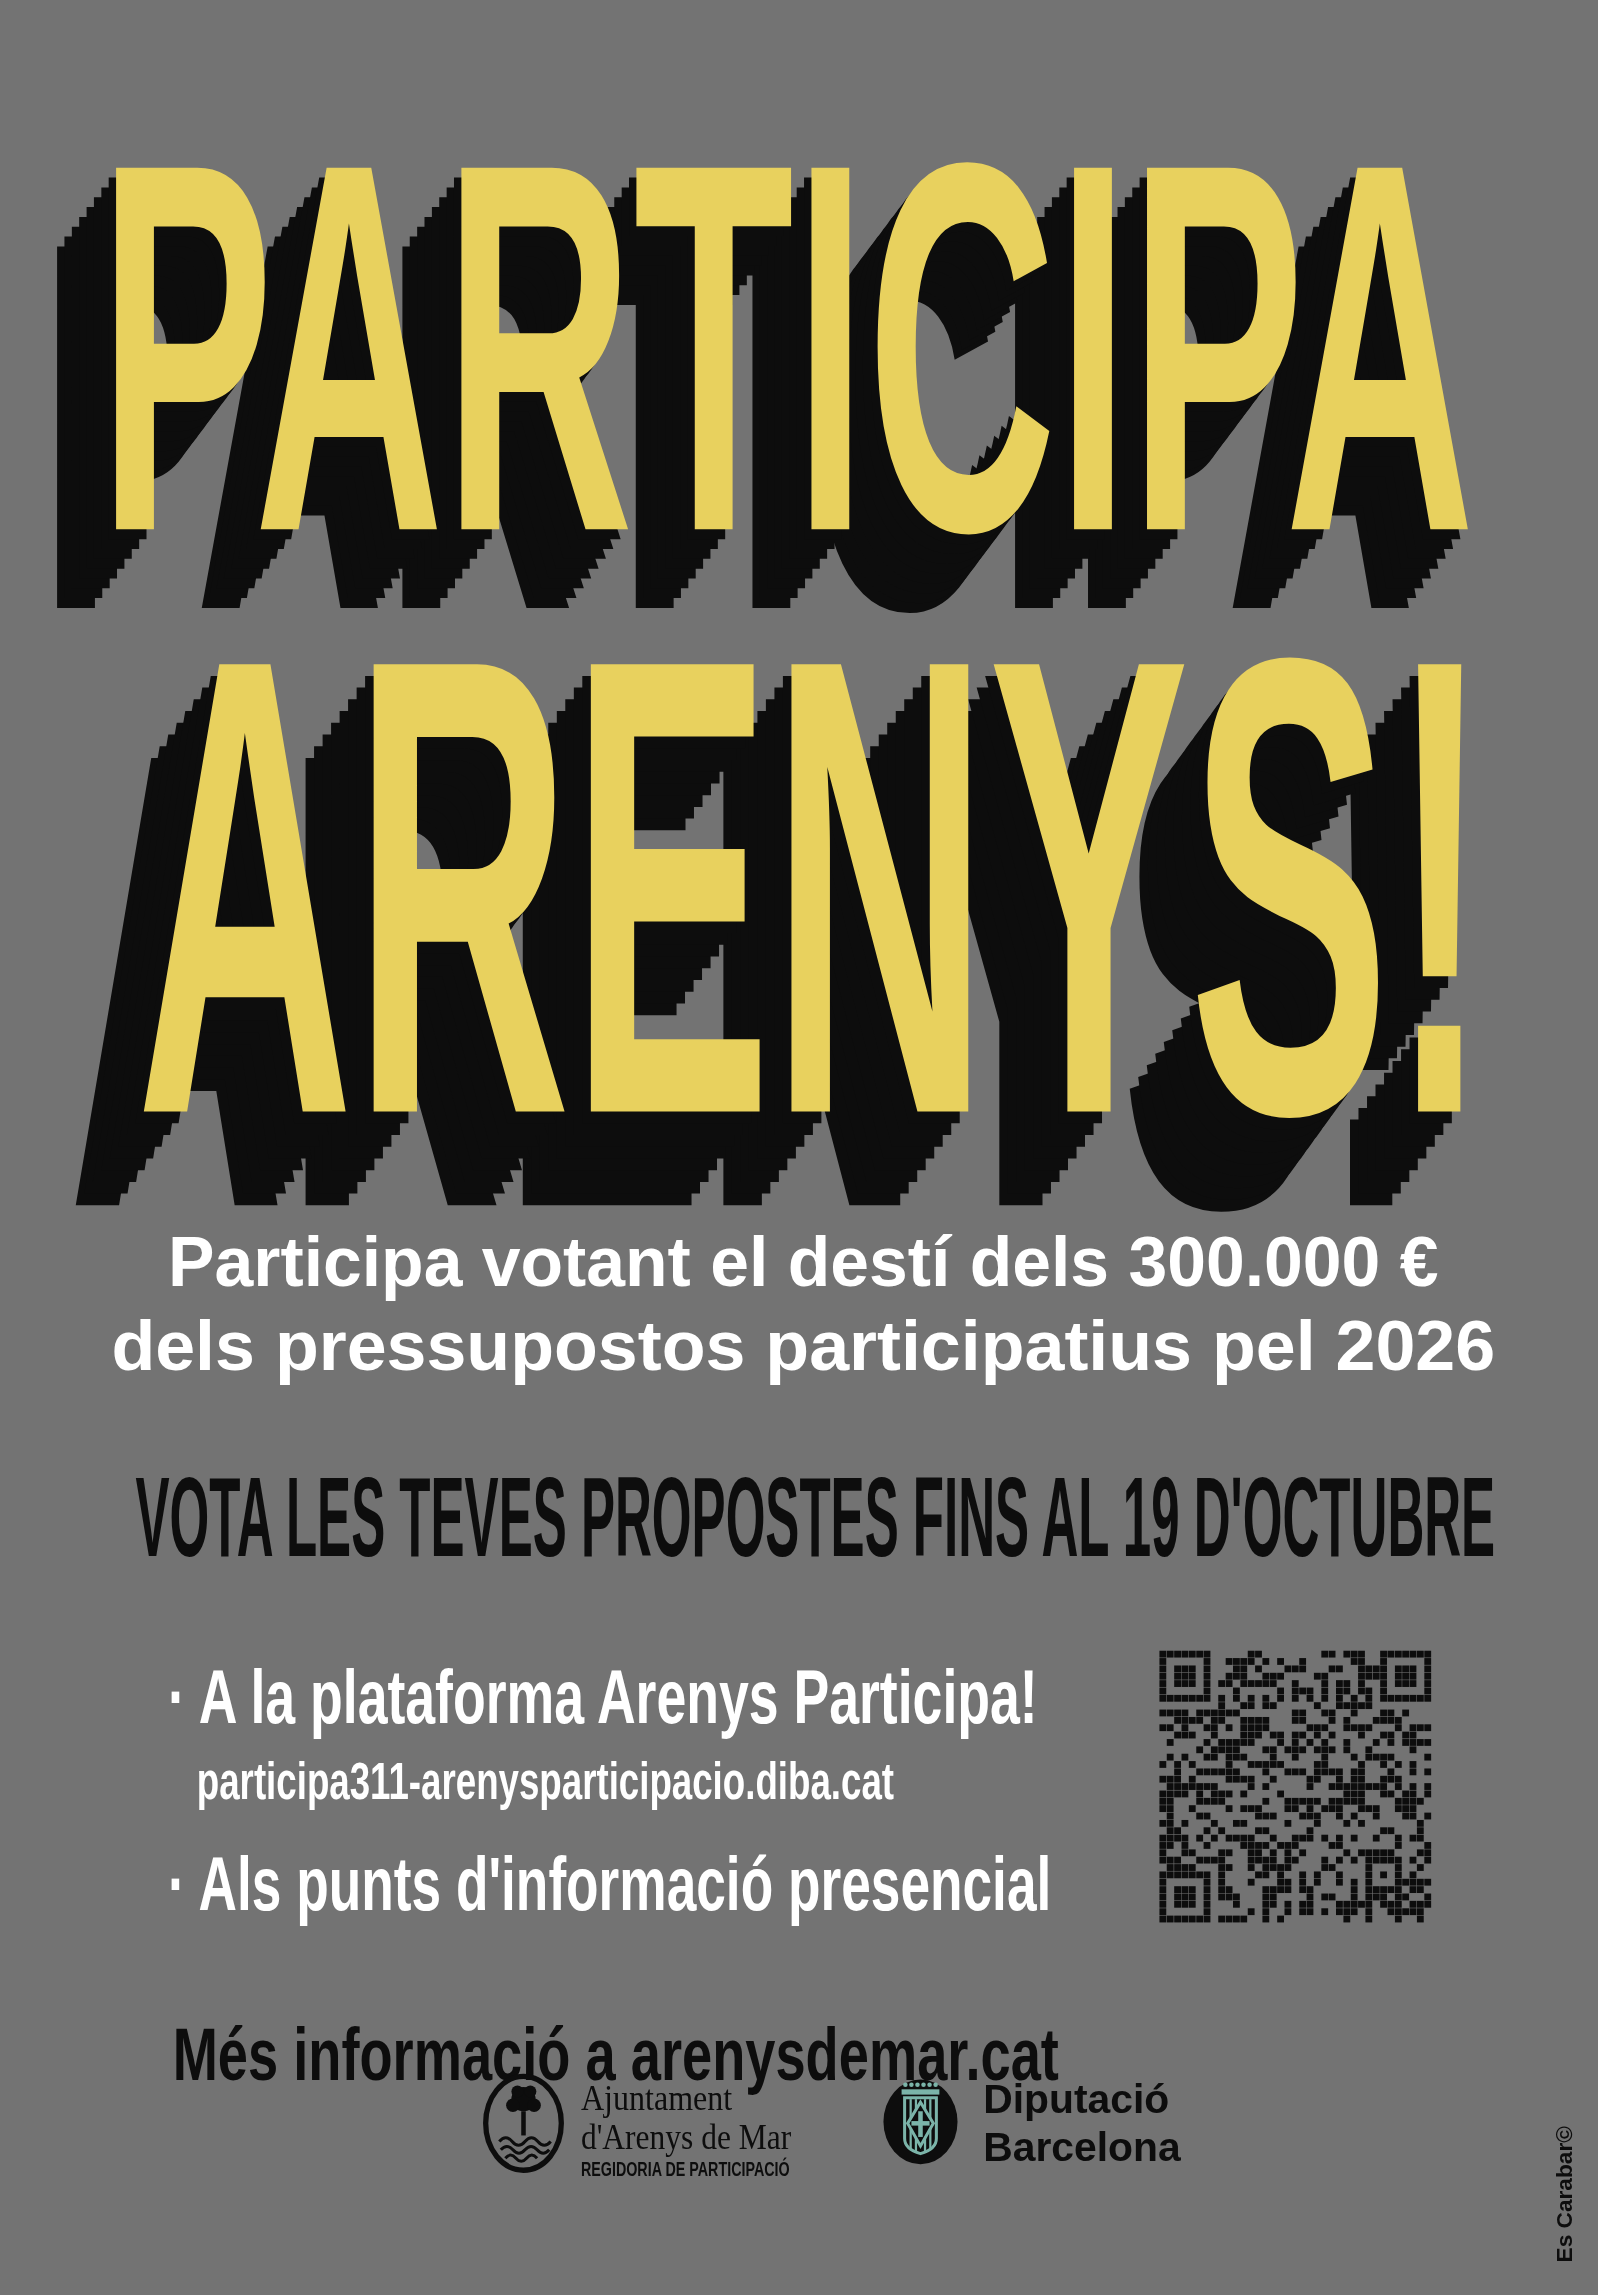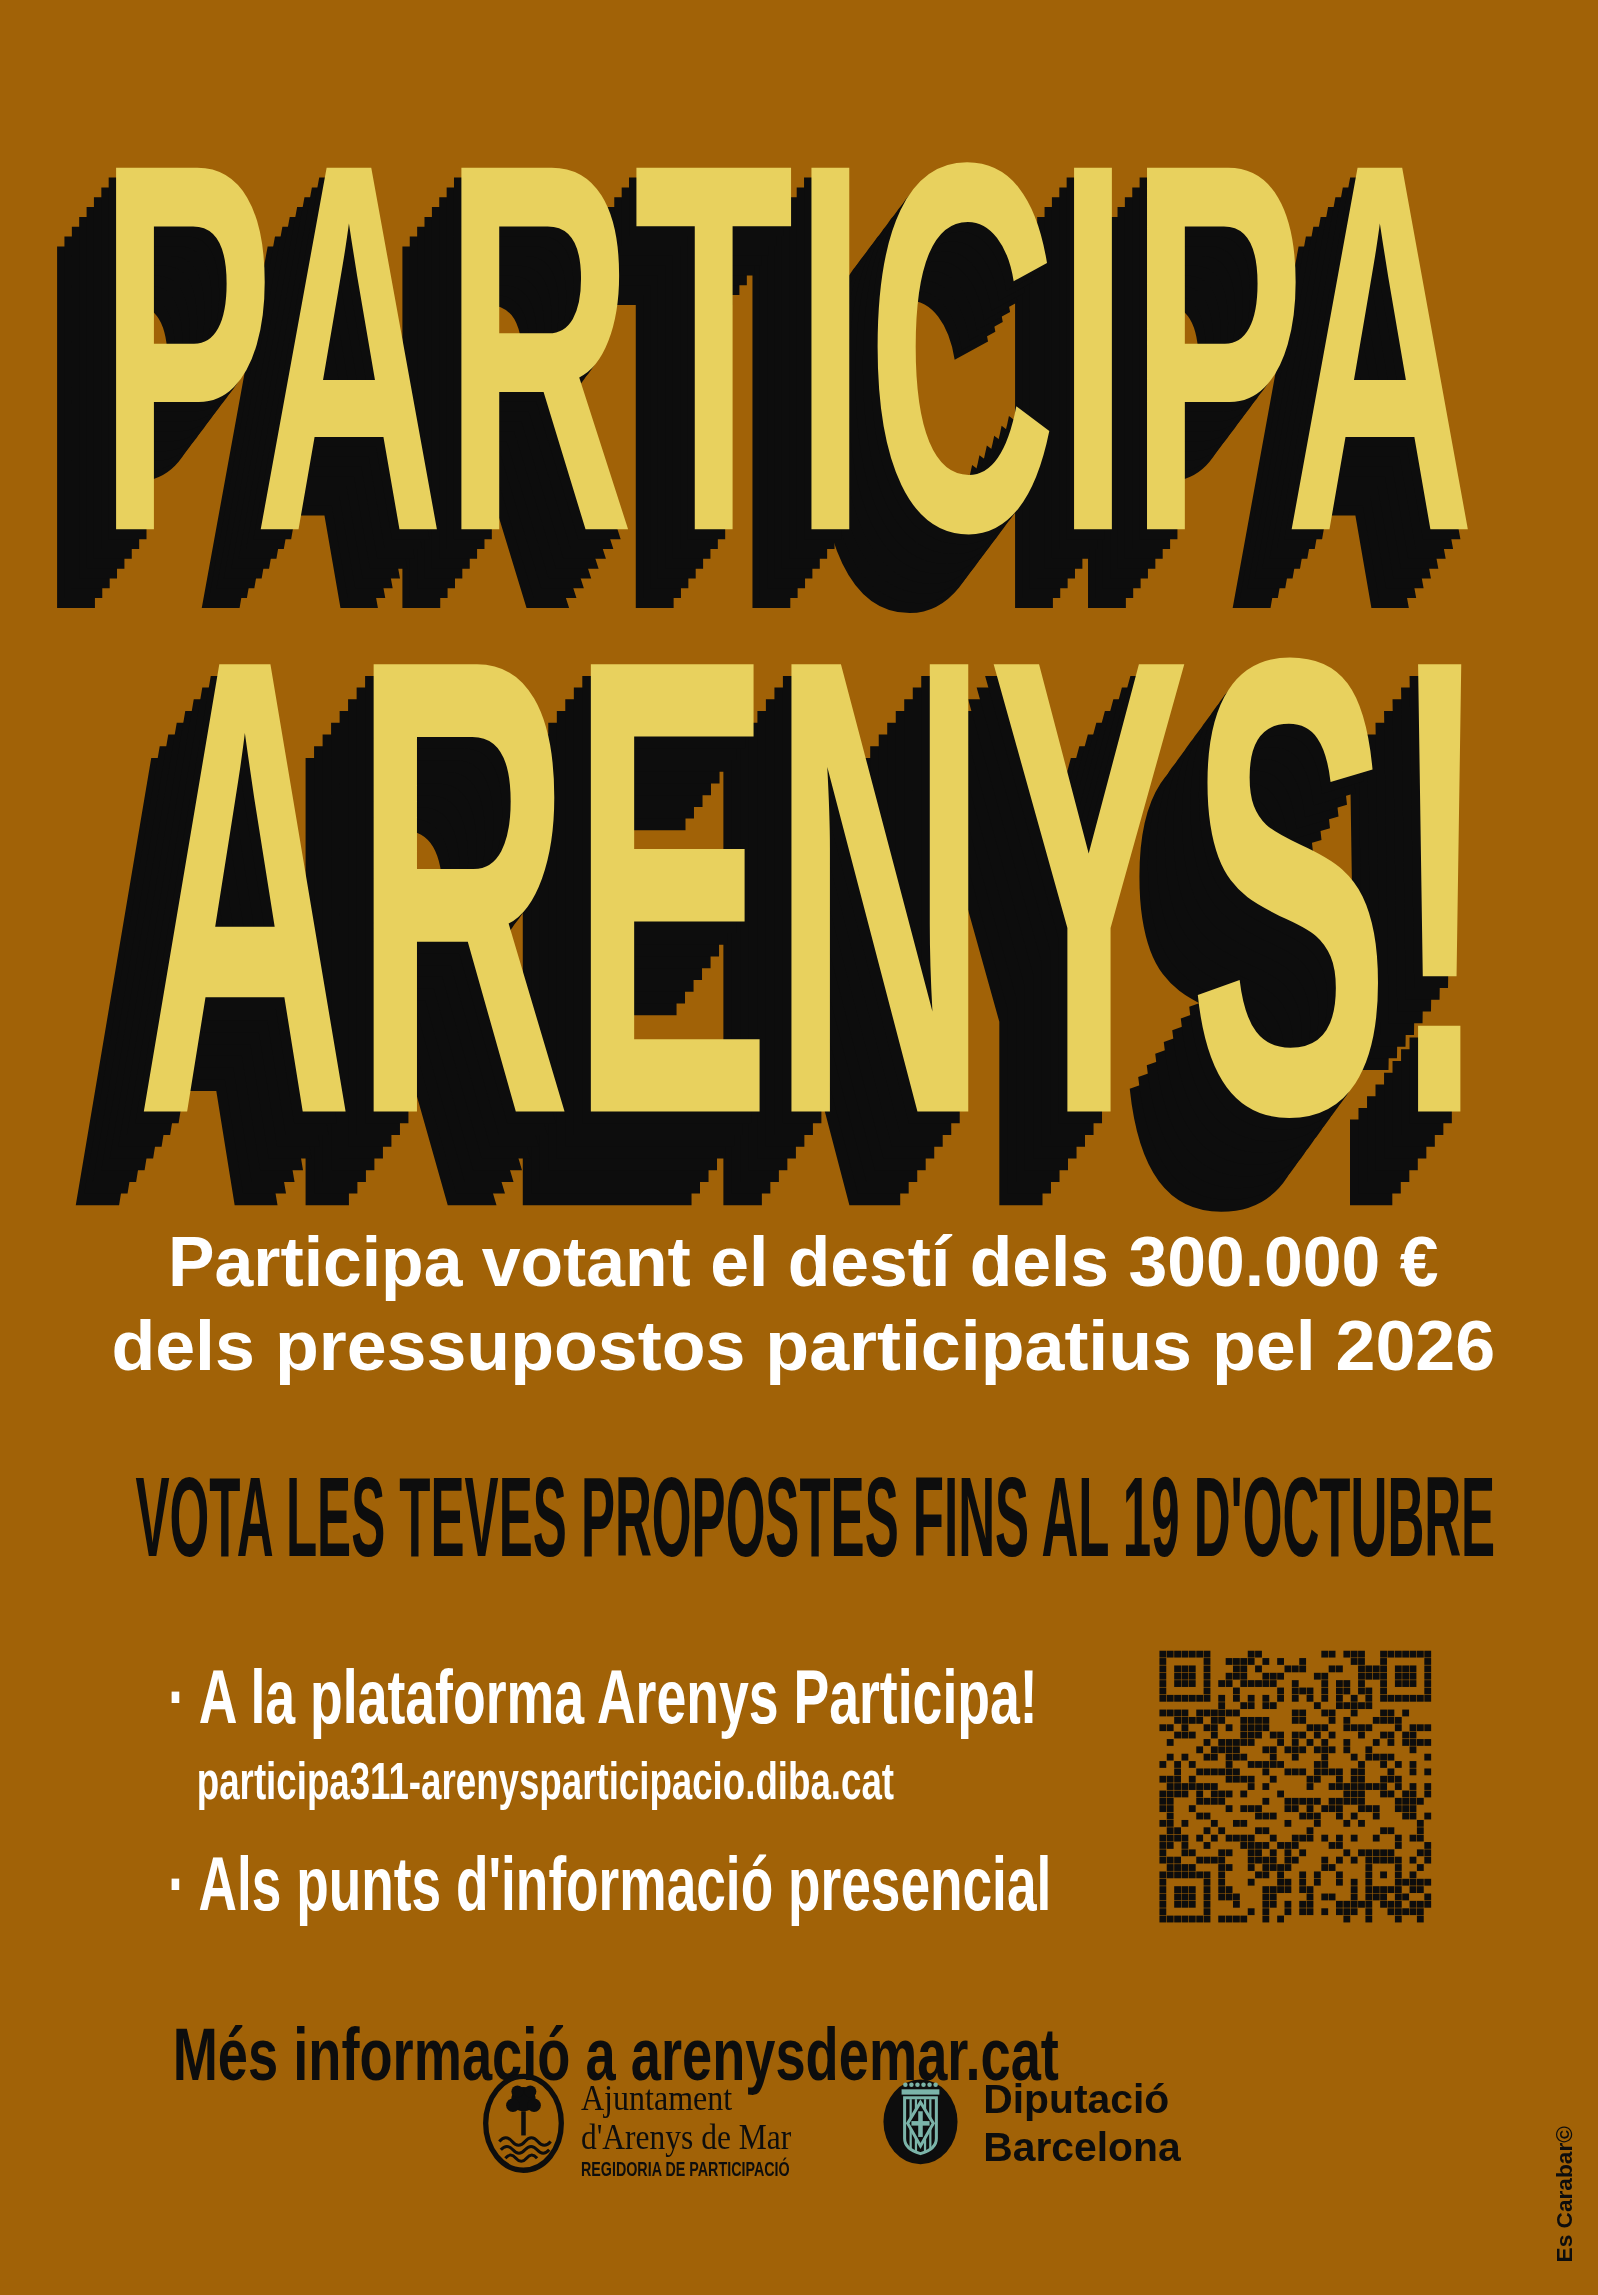--- a/index.html
+++ b/index.html
@@ -1,19 +1,19 @@
 <!DOCTYPE html>
 <html style="font-size:12px"><head>
 <meta charset="utf-8">
 <style>
   html,body{margin:0;padding:0;background:#555;}
   .poster{
     position:relative;
     width:1599px;height:2295px;
-    background:#a16207;
+    background:#737373;
     overflow:hidden;
     font-family:"Liberation Sans",sans-serif;
   }
   svg{position:absolute;top:0;left:0;}
   text{font-family:"Liberation Sans",sans-serif;}
   .serif{font-family:"Liberation Serif",serif;}
 </style>
 </head>
 <body>
 

